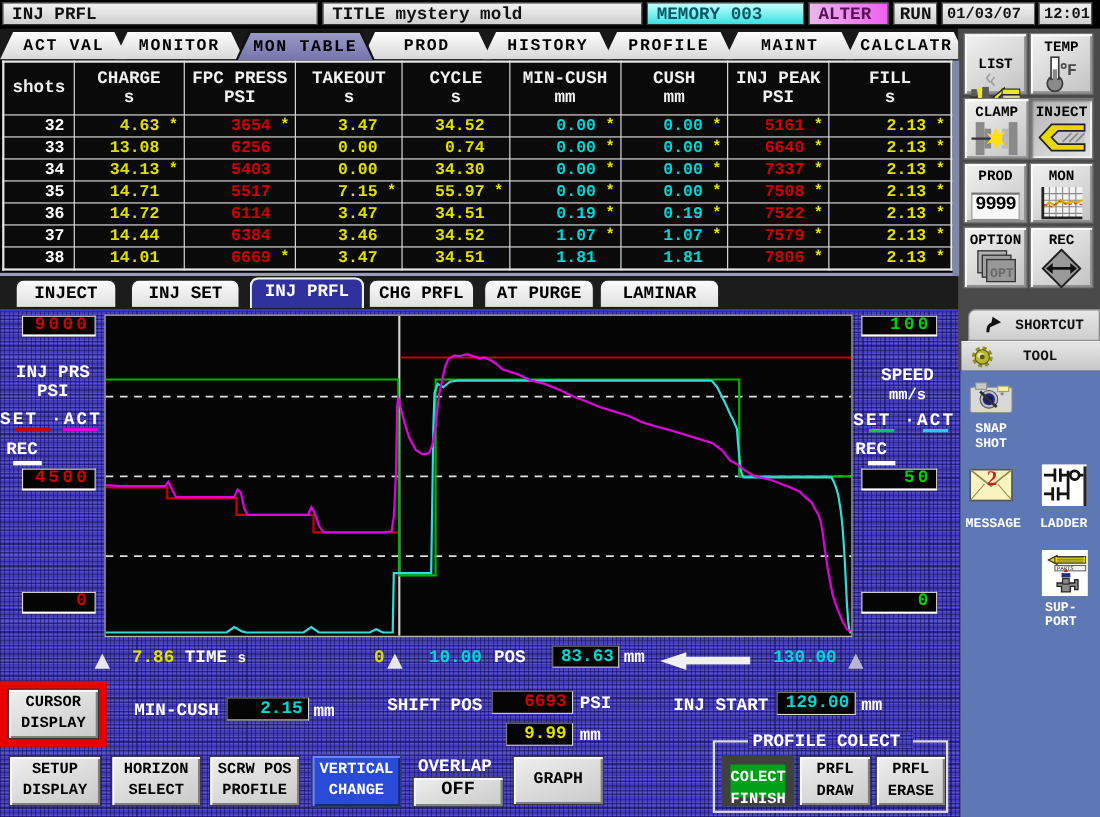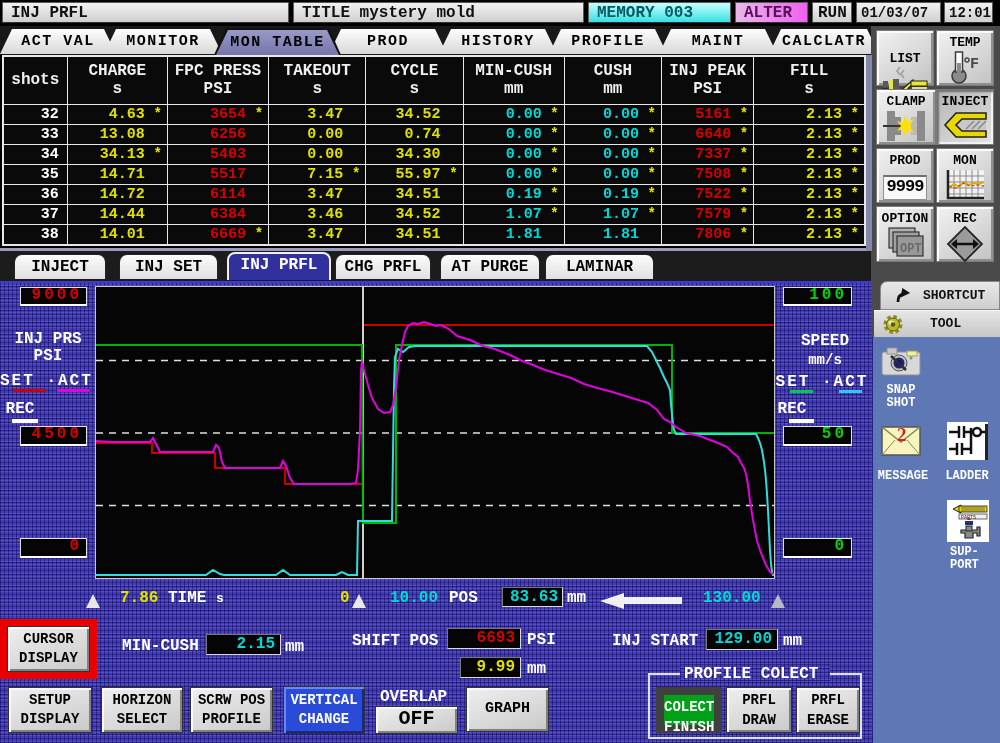--- a/index.html
+++ b/index.html
@@ -401,21 +401,21 @@
 <div class="abs cW" style="left:684px;top:665px;font-size:16px;font-weight:bold;">PROFILE COLECT</div>
 <div class="abs sbtn" style="left:656px;top:687px;width:66px;height:46px;background:#00A018;border:8px solid #404040;box-shadow:none;color:#FFF;font-size:14px;line-height:20px;padding-top:2px;">COLECT<br>FINISH</div>
 <div class="abs btn" style="left:726px;top:687px;width:66px;height:46px;font-size:14px;line-height:20px;padding-top:2px;">PRFL<br>DRAW</div>
 <div class="abs btn" style="left:796px;top:687px;width:64px;height:46px;font-size:14px;line-height:20px;padding-top:2px;">PRFL<br>ERASE</div>
 
 <div class="abs btn" style="left:8px;top:687px;width:84px;height:46px;font-size:14px;line-height:19px;padding-top:3px;">SETUP<br>DISPLAY</div>
 <div class="abs btn" style="left:101px;top:687px;width:82px;height:46px;font-size:14px;line-height:19px;padding-top:3px;">HORIZON<br>SELECT</div>
 <div class="abs btn" style="left:190px;top:687px;width:83px;height:46px;font-size:14px;line-height:19px;padding-top:3px;">SCRW POS<br>PROFILE</div>
 <div class="abs btn" style="left:283px;top:686px;width:82px;height:48px;background:#2A4BD8;box-shadow:inset 2px 2px 0 #6888EE,inset -2px -2px 0 #16288C;color:#FFF;font-size:14px;line-height:19px;padding-top:4px;">VERTICAL<br>CHANGE</div>
 <div class="abs cW" style="left:380px;top:688px;font-size:16px;font-weight:bold;">OVERLAP</div>
-<div class="abs btn" style="left:375px;top:706px;width:83px;height:28px;font-size:20px;line-height:24px;">OFF</div>
+<div class="abs btn" style="left:375px;top:706px;width:83px;height:28px;font-size:17px;line-height:24px;">OFF</div>
 <div class="abs btn" style="left:466px;top:687px;width:83px;height:45px;font-size:15px;line-height:42px;">GRAPH</div>
 
 <div class="abs" style="left:871px;top:26px;width:129px;height:311px;background:#4A4A4A;"></div>
 <div class="abs" style="left:866px;top:55px;width:6px;height:196px;background:#8088AC;"></div>
 
 <div class="abs sbtn" style="left:876px;top:30px;width:58px;height:56px;font-size:13px;padding-top:20px;">LIST
  <svg width="46" height="32" viewBox="0 0 46 32" style="margin-top:0;">
   <path d="M18 1 L15 5 L18 9 M22 4 L19 8 L22 12" stroke="#A0A0A0" stroke-width="1.6" fill="none"></path>
   <rect x="1" y="15" width="5" height="16" fill="#5A5A5A"></rect>
   <line x1="0" y1="23" x2="13" y2="23" stroke="#2A2A2A" stroke-width="2.5"></line>

